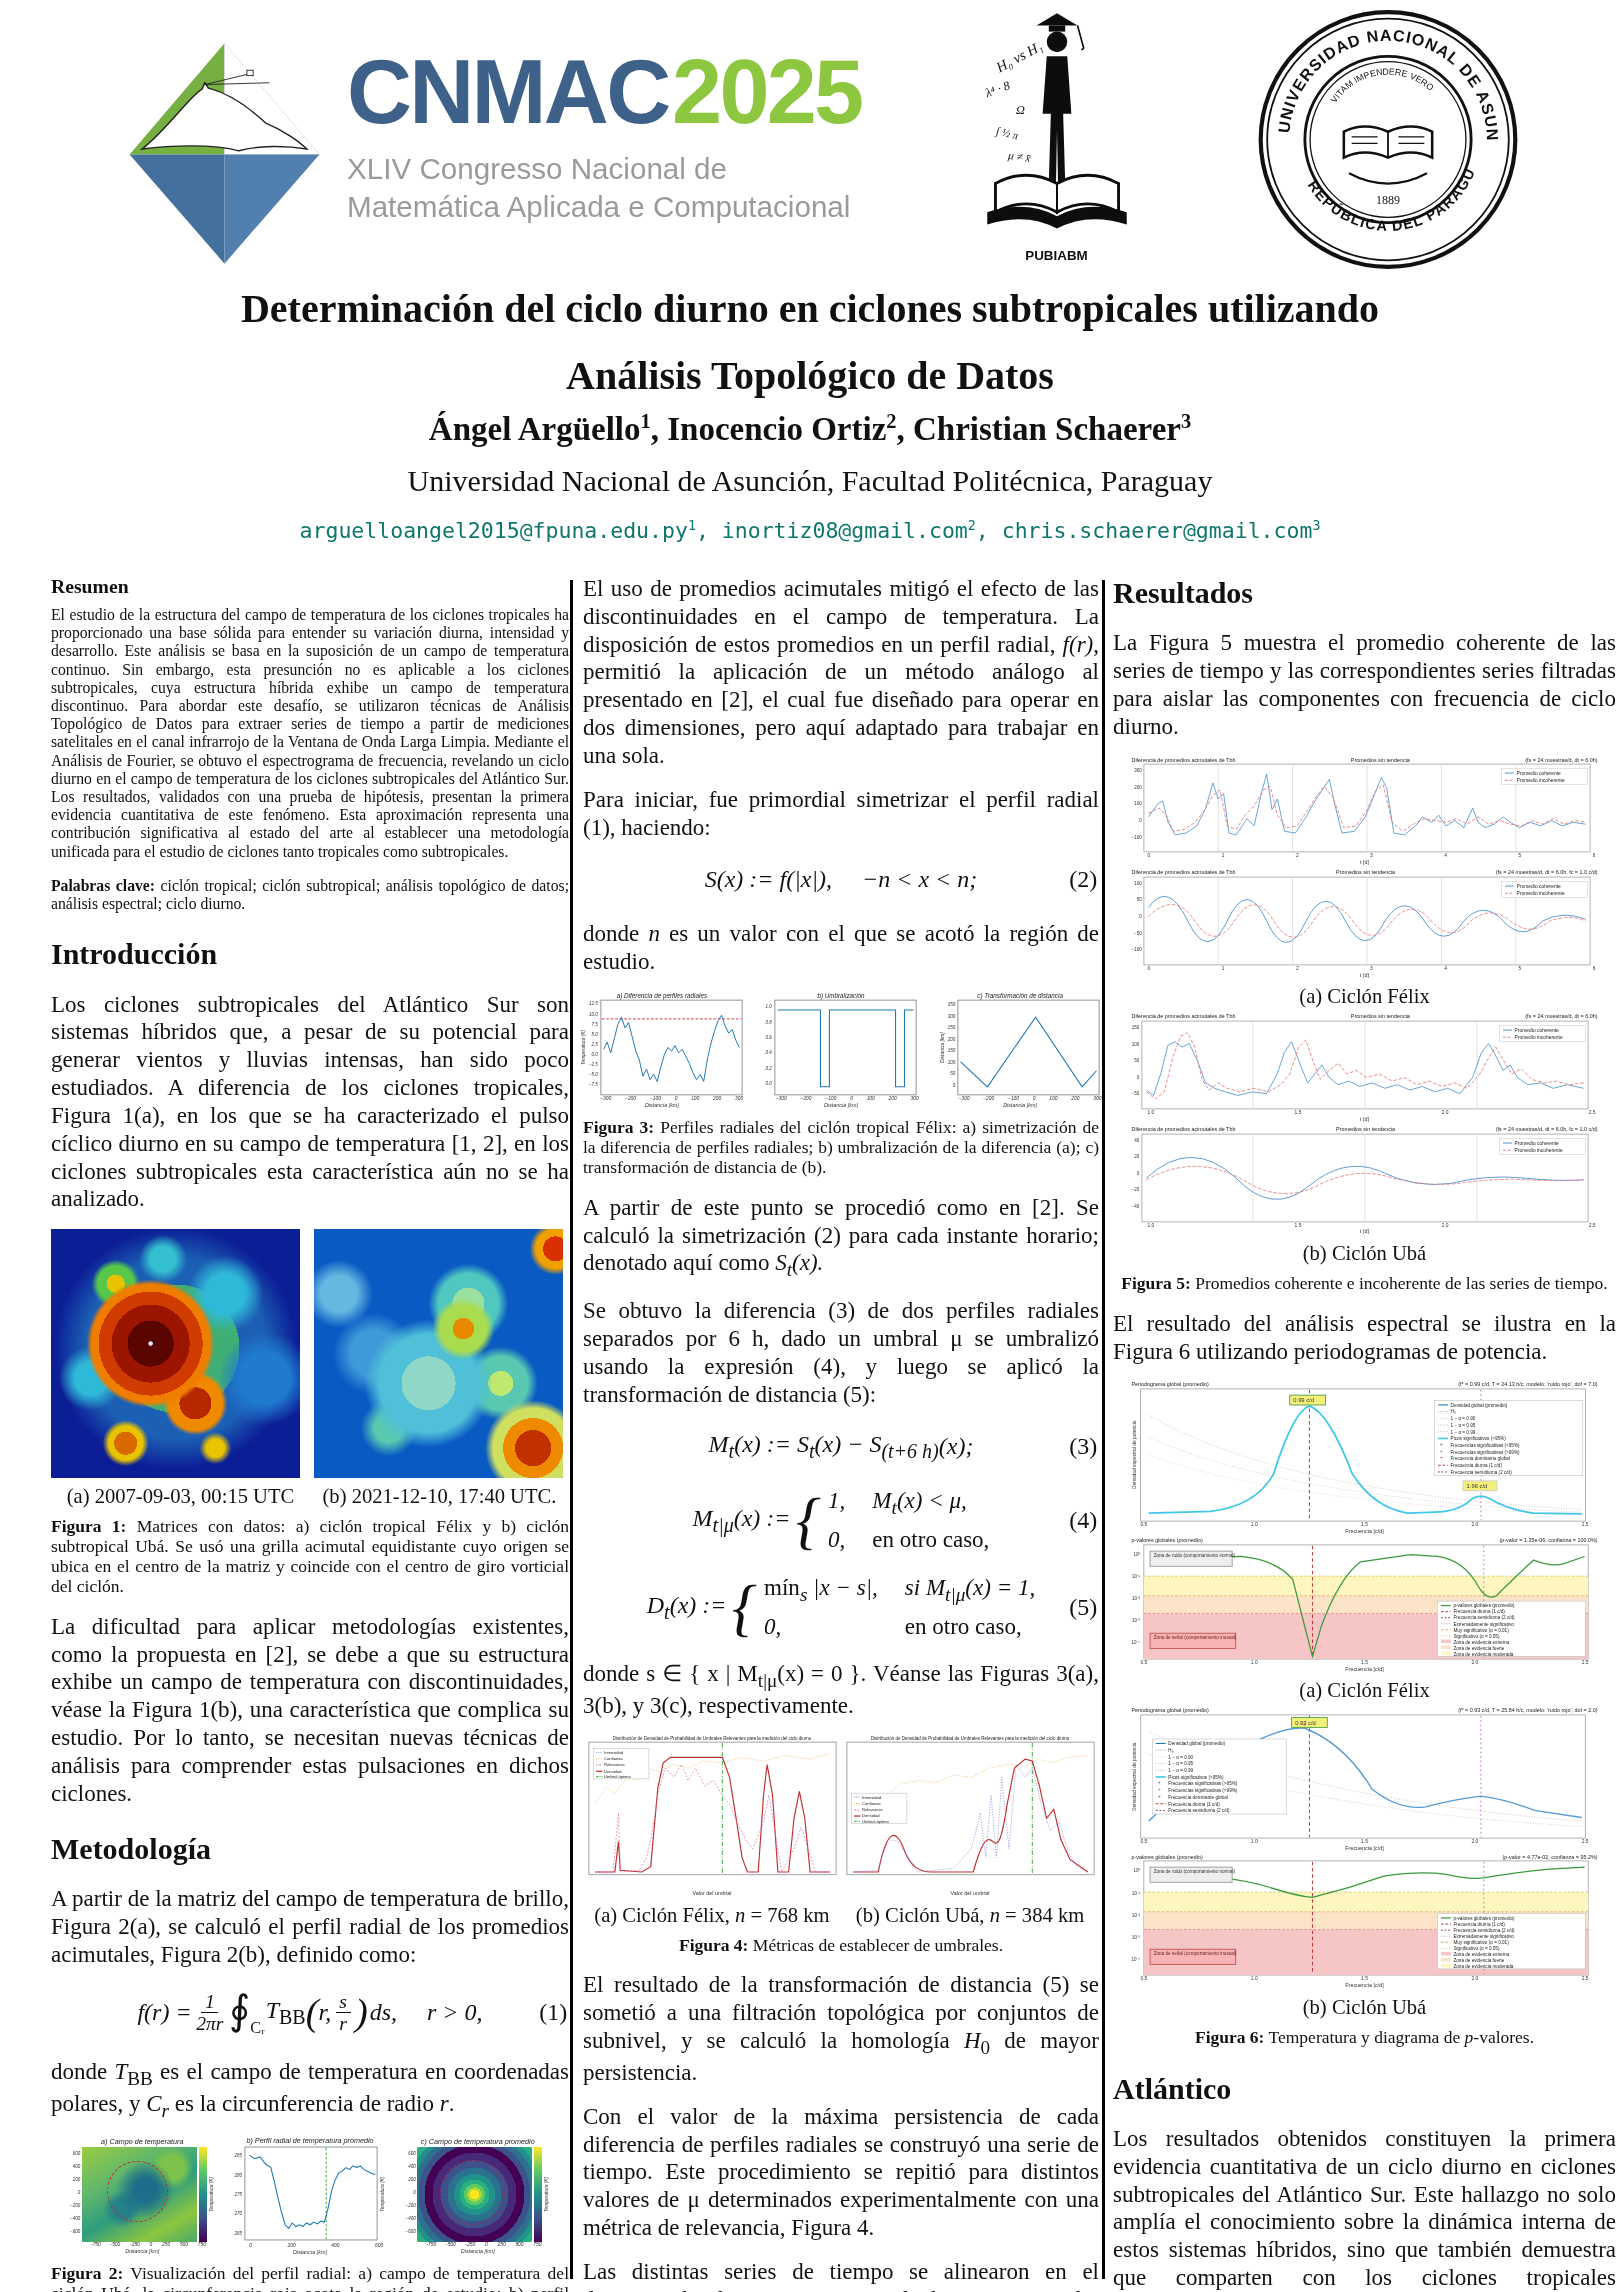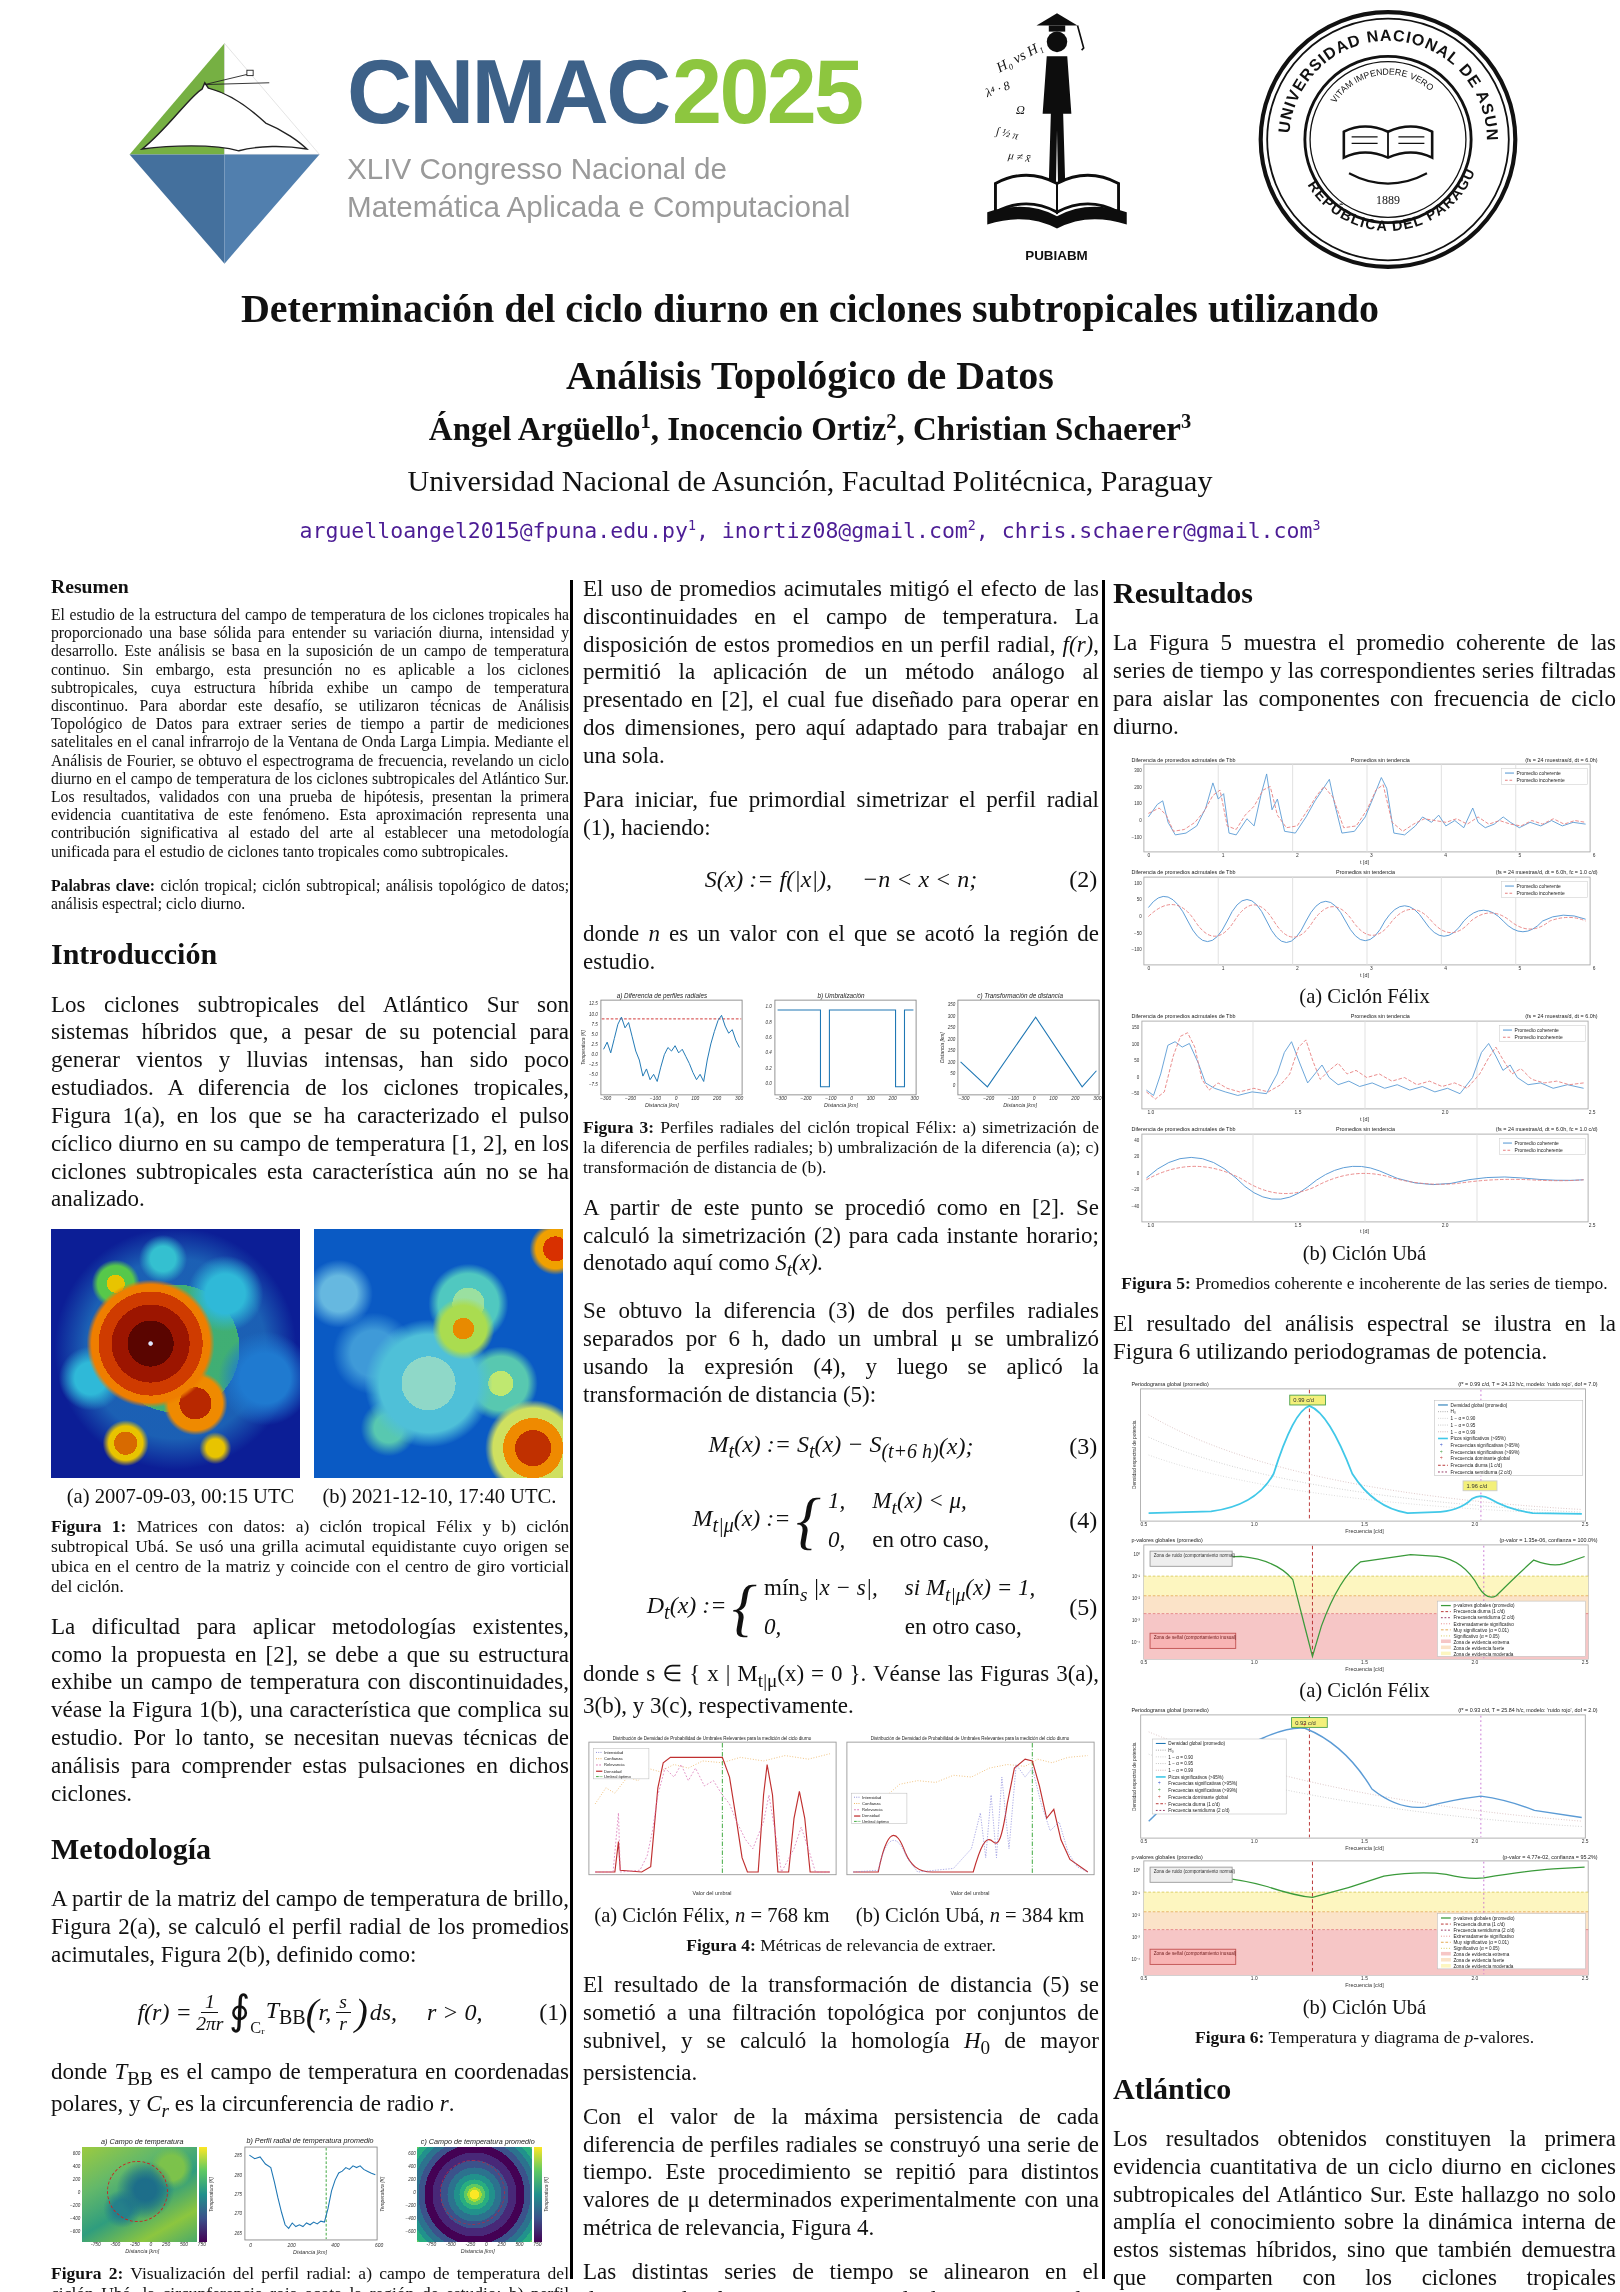--- a/index.html
+++ b/index.html
@@ -18,21 +18,21 @@
   .pubiabm-label{font-family:"Liberation Sans",sans-serif;font-weight:bold;font-size:13.4px;margin-top:-3.6px;}
   .seal-wrap{left:1258px;top:7.2px;}
 
   
   .title-line{left:0;width:1620px;text-align:center;font-weight:bold;}
   .t1{top:285px;font-size:40px;}
   .t2{top:352px;font-size:40px;}
   .authors{top:410px;font-size:33px;}
   .affil{top:464px;font-size:30px;font-weight:normal;}
   .emails{top:518px;font-size:21.5px;font-weight:normal;
-    font-family:"DejaVu Sans Mono",monospace;color:#4c1d95;}
+    font-family:"DejaVu Sans Mono",monospace;color:#0f766e;}
   sup{font-size:.62em;}
 
   
   .divider{position:absolute;top:580px;height:1699px;width:2.7px;background:#000;}
   .col{position:absolute;top:575px;text-align:justify;font-size:23px;line-height:1.21;}
   .col1{left:51px;width:518px;}
   .col2{left:583px;width:516px;}
   .col3{left:1113px;width:503px;}
   .para{margin:0 0 16px;}
   .h-sec{font-size:30px;font-weight:bold;text-align:left;margin:23px 0 18px;}
@@ -529,21 +529,21 @@
             <line x1="9" y1="83.5" x2="16" y2="83.5" stroke="#c03030" stroke-width="1.4"></line>
             <line x1="9" y1="89.5" x2="16" y2="89.5" stroke="#2ca02c" stroke-dasharray="3,1,1,1"></line>
           </svg>
           <div class="xlab">Valor del umbral</div>
         </div>
       </div>
       <div class="subcap-row subcap">
         <div><span>(a) Ciclón Félix, </span><i class="v">n</i><span> = 768 km</span></div>
         <div><span>(b) Ciclón Ubá, </span><i class="v">n</i><span> = 384 km</span></div>
       </div>
-      <div class="caption fig-center"><b class="inl">Figura 4:</b><span> Métricas de relevancia de extraer.</span></div>
+      <div class="caption fig-center"><b class="inl">Figura 4:</b><span> Métricas de establecer de umbrales.</span></div>
     </div>
 
     <p class="para"><span>El resultado de la transformación de distancia (5) se sometió a una filtración topológica por conjuntos de subnivel, y se calculó la homología </span><i class="v">H</i><sub>0</sub><span> de mayor persistencia.</span></p>
     <p class="para">Con el valor de la máxima persistencia de cada diferencia de perfiles radiales se construyó una serie de tiempo. Este procedimiento se repitió para distintos valores de μ determinados experimentalmente con una métrica de relevancia, Figura 4.</p>
     <p class="para">Las distintas series de tiempo se alinearon en el dominio de frecuencia para calcular un promedio coherente cuyo espectro fue estudiado mediante un análisis espectral.</p>
   </div>
 
   <div class="col col3">
 
     <h2 class="h-sec h-first">Resultados</h2>

